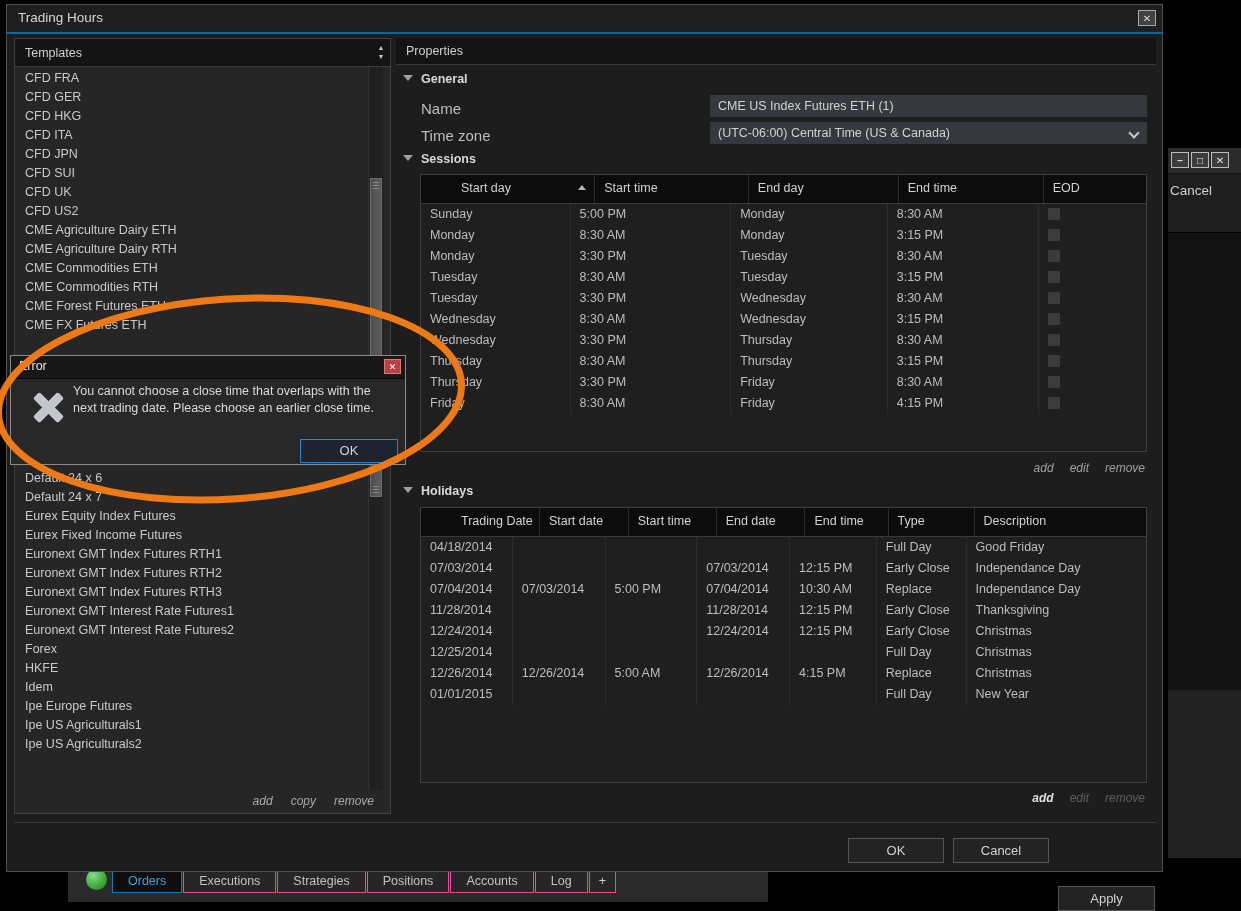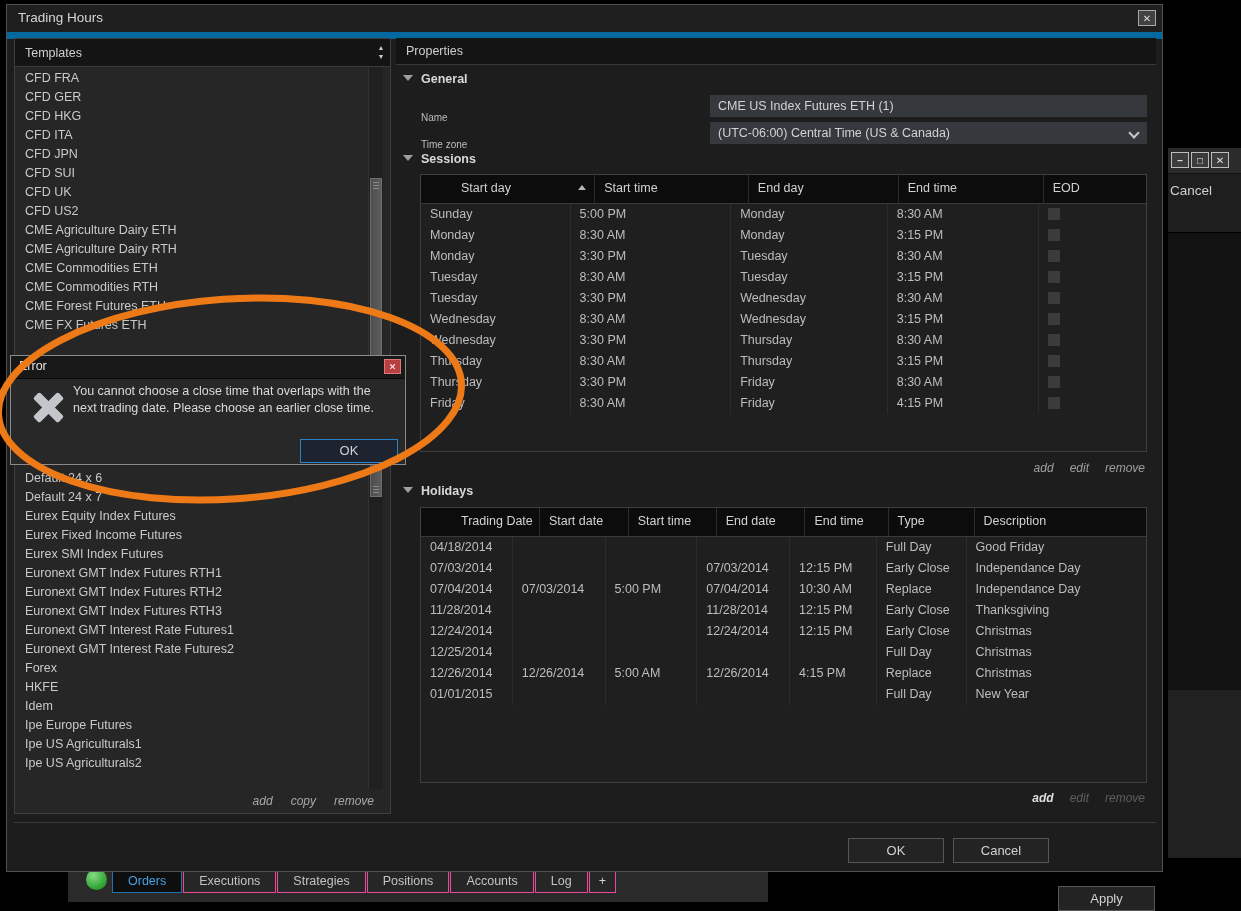--- a/index.html
+++ b/index.html
@@ -22,21 +22,21 @@
   #status-dot{position:absolute;left:18px;top:2px;width:21px;height:21px;border-radius:50%;
               background:radial-gradient(circle at 35% 30%, #84dd84, var(--status-green) 70%);}
   #tabbar{position:absolute;left:44px;top:0;height:28px;display:flex;gap:1px;}
   .tab{height:26px;line-height:26px;padding:0 15px;font-size:12.5px;color:#c2c2c2;background:#262626;
        border:1px solid #ec4899;box-sizing:border-box;}
   .tab.active{background:#0e0e0e;border-color:var(--tab-blue);color:var(--tab-text-blue);}
   .tab.plus{padding:0 9px;color:#d0d0d0;}
 
   
   #dialog{left:6px;top:4px;width:1157px;height:868px;background:#1d1d1d;border:1px solid #505050;z-index:10;box-sizing:border-box;}
-  #dlg-titlebar{position:absolute;left:0;top:0;right:0;height:27px;background:#1f1f1f;border-bottom:7px solid #0369a1;}
+  #dlg-titlebar{position:absolute;left:0;top:0;right:0;height:27px;background:#1f1f1f;border-bottom:2px solid #0369a1;}
   #dlg-title{position:absolute;left:11px;top:5px;font-size:13.5px;color:#d6d6d6;}
   #dlg-close{position:absolute;right:6px;top:5px;width:18px;height:16px;background:#424242;border:1px solid #a8a8a8;
              color:#dedede;font-size:10px;font-weight:bold;line-height:15px;text-align:center;box-sizing:border-box;}
 
   
   .panel-hd{background:#141414;border-bottom:1px solid #3a3a3a;font-size:12.5px;color:#cfcfcf;}
 
   
   #tpl-panel{position:absolute;left:7px;top:33px;width:377px;height:776px;background:#262626;border:1px solid #3f3f3f;box-sizing:border-box;}
   #tpl-header{position:absolute;left:0;top:0;right:0;height:27px;display:flex;align-items:center;}
@@ -53,21 +53,21 @@
   #tpl-scroll{position:absolute;right:7px;top:28px;width:14px;height:722px;background:#202020;border-left:1px solid #323232;}
   #tpl-thumb{position:absolute;left:1px;top:111px;width:12px;height:319px;background:linear-gradient(90deg,#4e4e4e,#5d5d5d);border:1px solid #6e6e6e;box-sizing:border-box;}
   .grip{position:absolute;left:2px;width:6px;height:7px;
         background:repeating-linear-gradient(to bottom,#8a8a8a 0 1px,transparent 1px 3px);}
   .grip.top{top:3px;} .grip.bot{bottom:3px;}
 
   
   #props-header{position:absolute;left:389px;top:33px;width:760px;height:27px;line-height:27px;box-sizing:border-box;padding-left:10px;}
   .section-tri{position:absolute;width:0;height:0;border-left:5px solid transparent;border-right:5px solid transparent;border-top:6px solid #9f9f9f;}
   .section-label{position:absolute;font-size:12.5px;font-weight:bold;color:#d8d8d8;}
-  .field-label{position:absolute;font-size:10px;color:#bdbdbd;margin-top:12px;}
+  .field-label{position:absolute;font-size:15px;color:#bdbdbd;}
   .field-box{position:absolute;left:703px;width:437px;height:22px;background:#35383d;box-sizing:border-box;
              font-size:12.5px;color:#d2d2d2;line-height:22px;padding-left:8px;}
   .chevron{position:absolute;right:9px;top:7px;width:8px;height:8px;}
   .chevron:before{content:"";position:absolute;left:0;top:0;width:6px;height:6px;border-right:2px solid #c8c8c8;border-bottom:2px solid #c8c8c8;transform:rotate(45deg);}
 
   
   .gtable{position:absolute;left:413px;width:727px;background:#1f1f1f;border:1px solid #3f3f3f;box-sizing:border-box;}
   .t-hd{display:flex;height:28px;background:#0c0c0c;border-bottom:1px solid #3a3a3a;padding-left:31px;}
   .t-hd .t-cell{line-height:27px;font-size:12.5px;color:#d2d2d2;position:relative;}
   .t-row{display:flex;height:21px;}
@@ -167,21 +167,20 @@
           <div class="tpl-item">CME Commodities ETH</div>
           <div class="tpl-item">CME Commodities RTH</div>
           <div class="tpl-item">CME Forest Futures ETH</div>
           <div class="tpl-item">CME FX Futures ETH</div>
         </div>
       <div class="tpl-list" id="tpl-list-bottom">
           <div class="tpl-item">Default 24 x 6</div>
           <div class="tpl-item">Default 24 x 7</div>
           <div class="tpl-item">Eurex Equity Index Futures</div>
           <div class="tpl-item">Eurex Fixed Income Futures</div>
-          <div class="tpl-item">Eurex SMI Index Futures</div>
           <div class="tpl-item">Euronext GMT Index Futures RTH1</div>
           <div class="tpl-item">Euronext GMT Index Futures RTH2</div>
           <div class="tpl-item">Euronext GMT Index Futures RTH3</div>
           <div class="tpl-item">Euronext GMT Interest Rate Futures1</div>
           <div class="tpl-item">Euronext GMT Interest Rate Futures2</div>
           <div class="tpl-item">Forex</div>
           <div class="tpl-item">HKFE</div>
           <div class="tpl-item">Idem</div>
           <div class="tpl-item">Ipe Europe Futures</div>
           <div class="tpl-item">Ipe US Agriculturals1</div>

